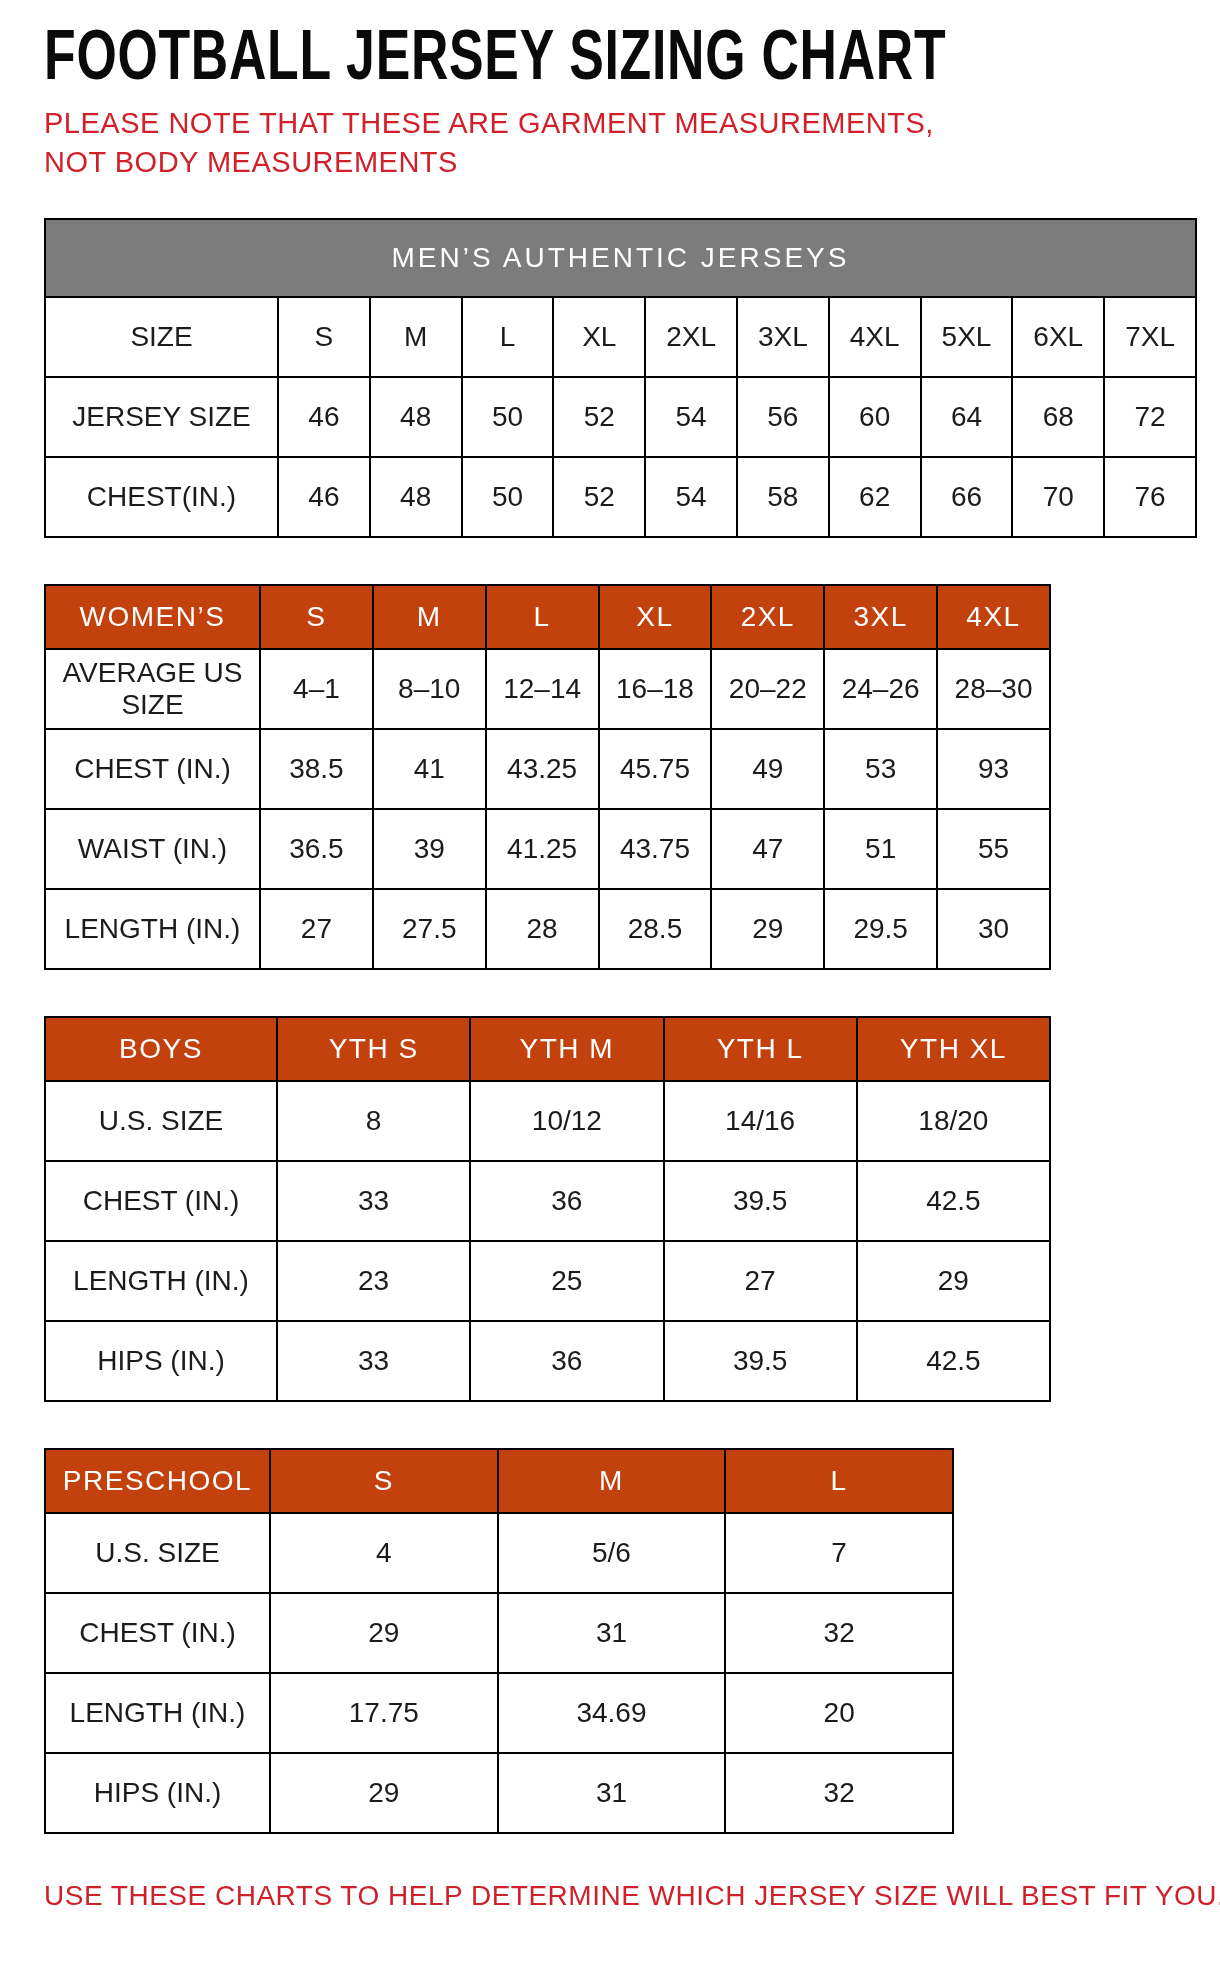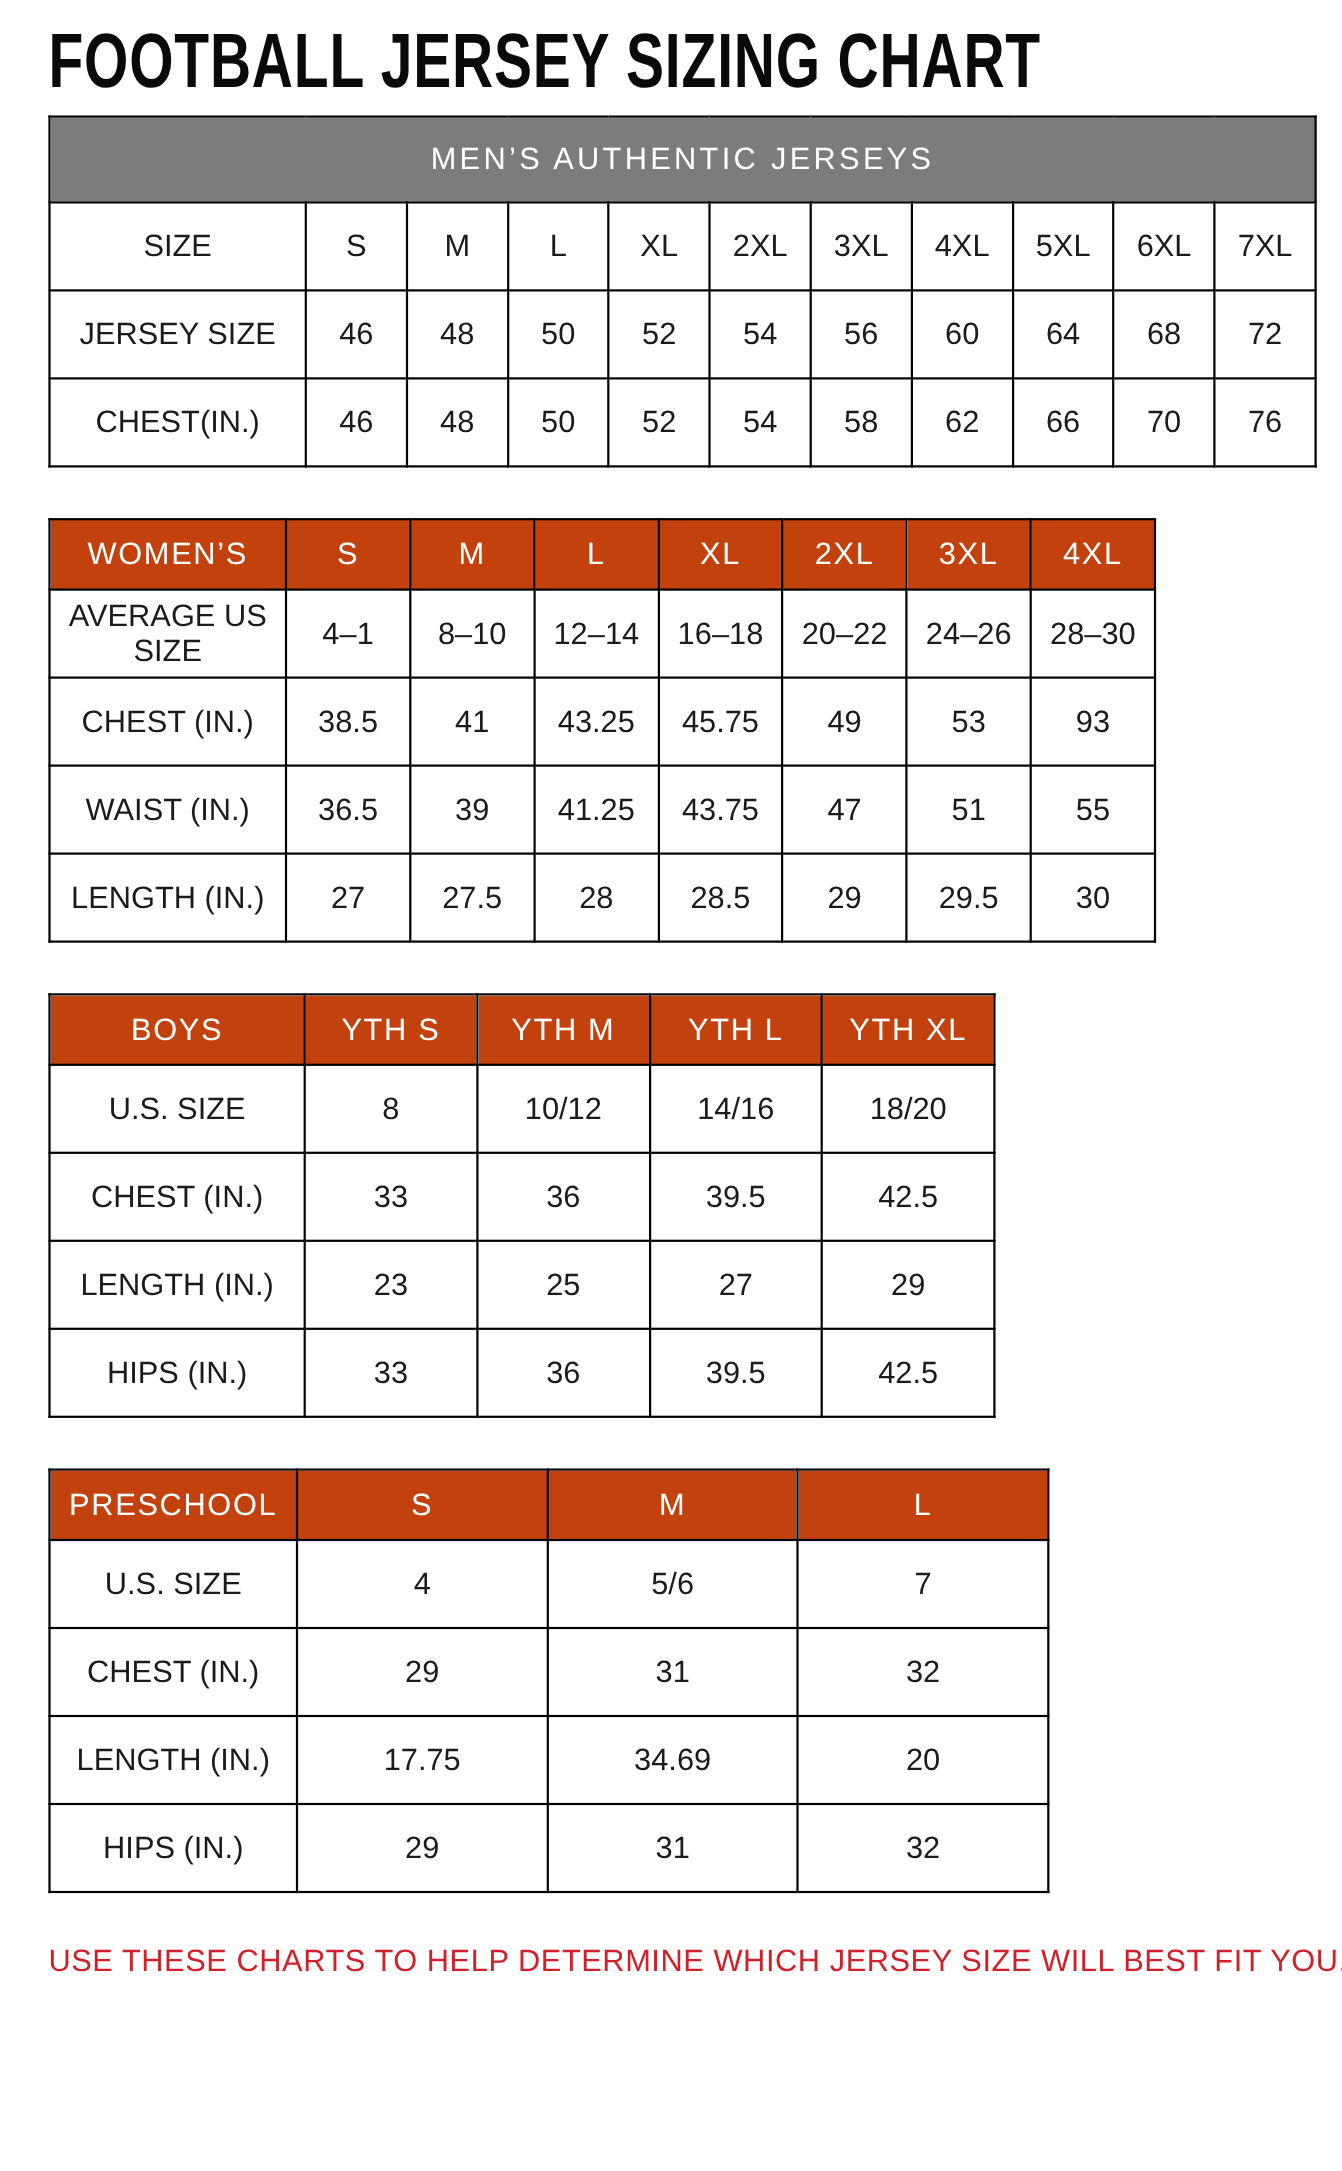--- a/index.html
+++ b/index.html
@@ -48,21 +48,21 @@
     padding: 6px 6px;
     overflow: hidden;
   }
   .tbl tbody td, .tbl tbody th {
     height: 80px;
     background: #ffffff;
     color: #1b1b1b;
   }
   .tbl-mens { width: 1153px; }
   .tbl-womens { width: 1007px; }
-  .tbl-boys { width: 861px; }
+  .tbl-boys { width: 1007px; }
   .tbl-preschool { width: 910px; }
 
   .band {
     background: #7c7c7c;
     color: #ffffff;
     height: 78px;
     font-size: 33px;
     letter-spacing: 3px;
     font-weight: 400;
   }
@@ -84,20 +84,21 @@
     white-space: nowrap;
   }
 </style>
 </head>
 <body>
 
 <div class="page">
 
   <h1 class="title">FOOTBALL JERSEY SIZING CHART</h1>
 
+  <p class="note">PLEASE NOTE THAT THESE ARE GARMENT MEASUREMENTS, NOT BODY MEASUREMENTS</p>
 
   <table class="tbl tbl-mens">
     <colgroup>
       <col style="width:233px">
       <col>
         <col>
         <col>
         <col>
         <col>
         <col>

